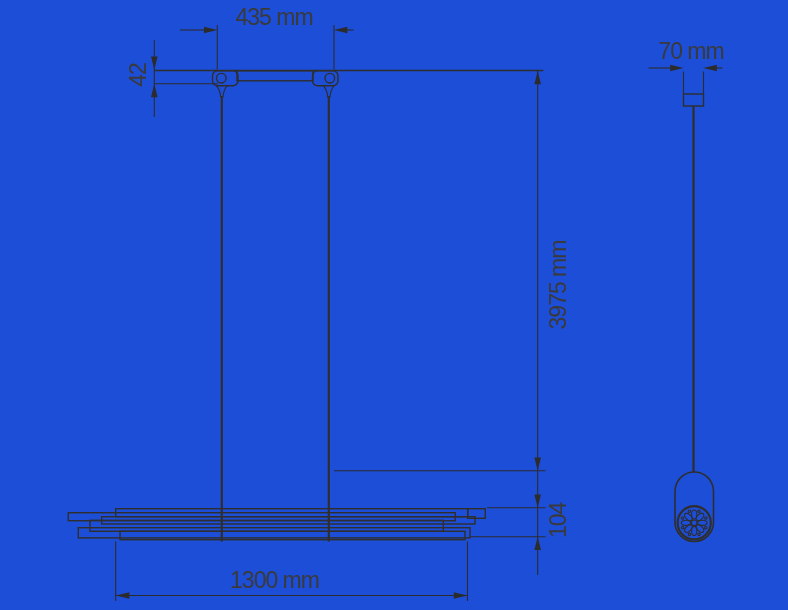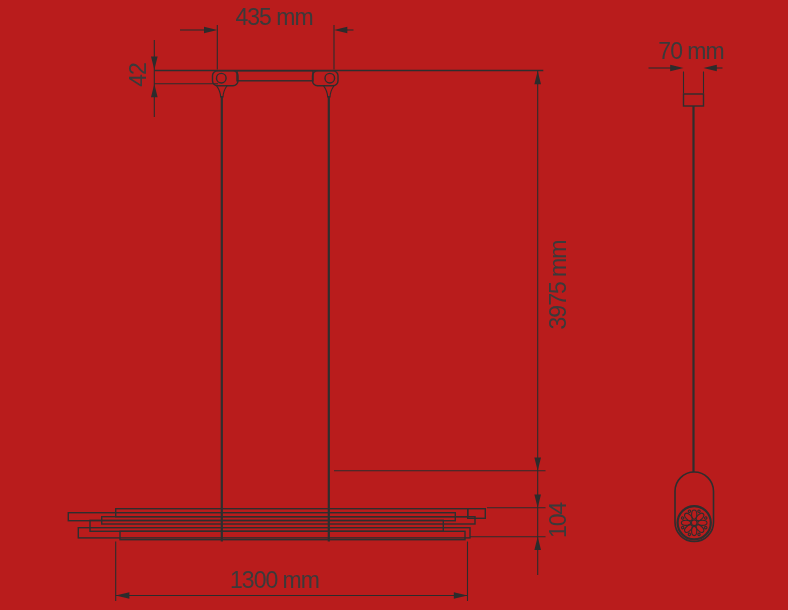--- a/index.html
+++ b/index.html
@@ -7,21 +7,21 @@
     padding: 0;
     background: #000000;
     width: 788px;
     height: 610px;
     overflow: hidden;
   }
   .stage {
     position: relative;
     width: 788px;
     height: 610px;
-    background: #b91c1c;
+    background: #1d4ed8;
   }
   svg { display: block; }
   .obj {
     fill: none;
     stroke: #2e2e2e;
     stroke-width: 1.4;
   }
   .obj-thick {
     fill: none;
     stroke: #2e2e2e;

